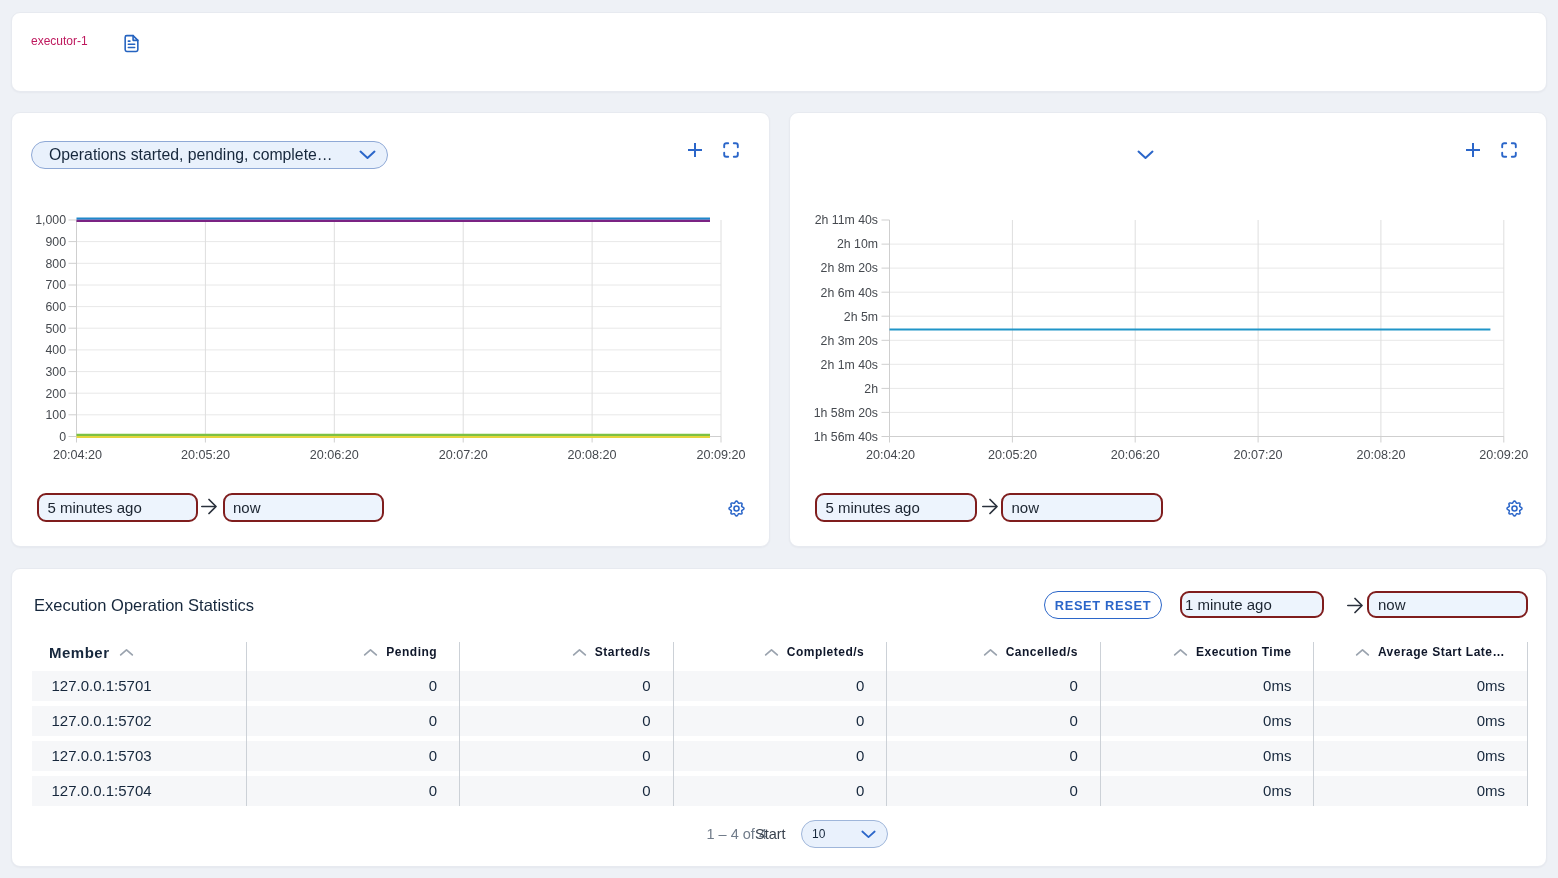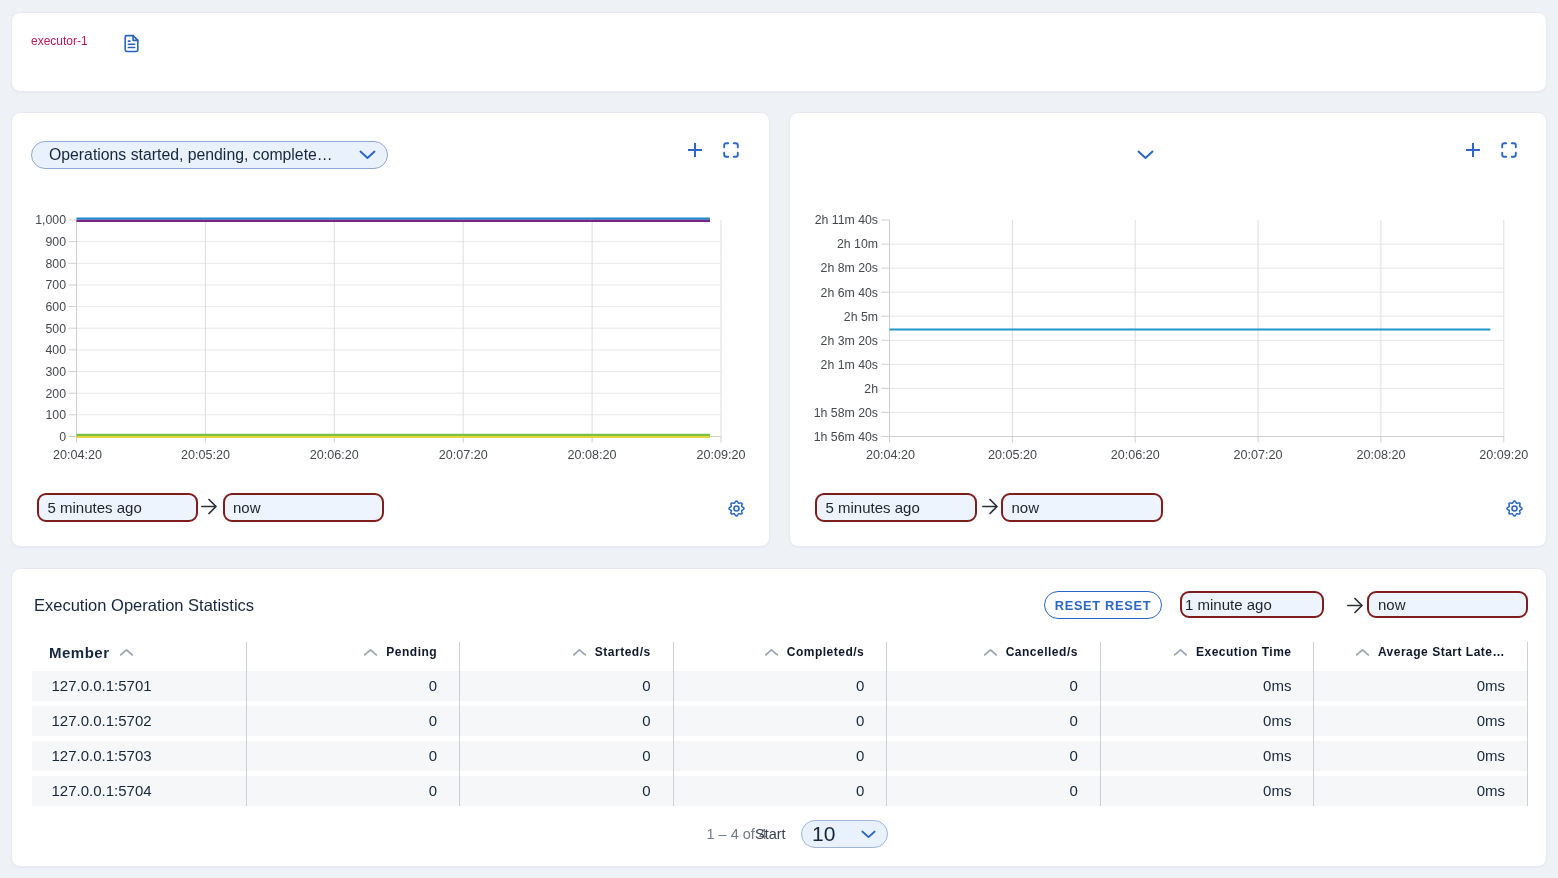--- a/index.html
+++ b/index.html
@@ -265,16 +265,16 @@
     <div class="rowband" style="top:206.5px"></div>
     <div class="val" style="left:39.5px;top:206.5px;text-align:left">127.0.0.1:5704</div>
     <div class="val" style="left:345.1px;top:206.5px;width:80px">0</div>
     <div class="val" style="left:558.7px;top:206.5px;width:80px">0</div>
     <div class="val" style="left:772.3px;top:206.5px;width:80px">0</div>
     <div class="val" style="left:985.9px;top:206.5px;width:80px">0</div>
     <div class="val" style="left:1199.4px;top:206.5px;width:80px">0ms</div>
     <div class="val" style="left:1413.0px;top:206.5px;width:80px">0ms</div>
     <div class="abs" style="left:630px;top:257px;width:125px;font-size:14.5px;color:#717c8a;text-align:right">1 – 4 of 4</div>
     <div class="abs" style="left:743px;top:257px;font-size:14.5px;color:#39424e">Start</div>
-    <div class="dd" style="left:789px;top:251px;width:87px;height:28px;padding-left:10px;border-radius:14px;border-color:#9fb6da;font-size:21px">10</div>
+    <div class="dd" style="left:789px;top:251px;width:87px;height:28px;padding-left:10px;border-radius:14px;border-color:#9fb6da;font-size:12px">10</div>
     <svg class="ic" style="left:849px;top:261px" width="15" height="9" viewBox="0 0 17 10" fill="none" stroke="#2b66c9" stroke-width="2" stroke-linecap="round" stroke-linejoin="round">
       <polyline points="1.5,1.6 8.5,8 15.5,1.6"></polyline>
     </svg>
   </div>
 </body></html>

